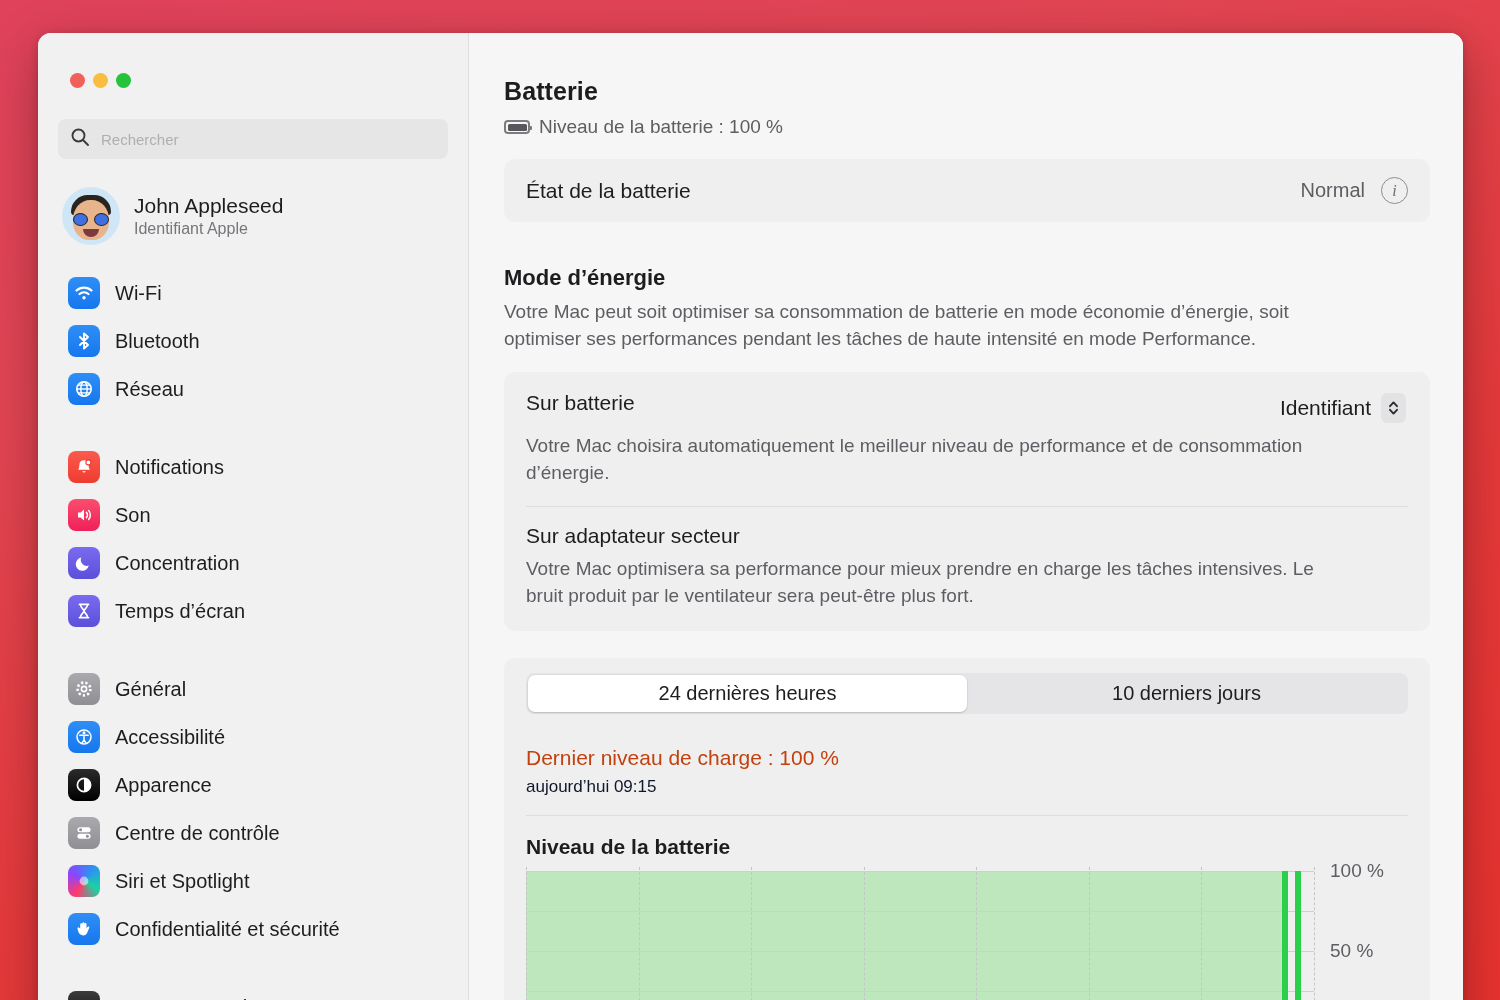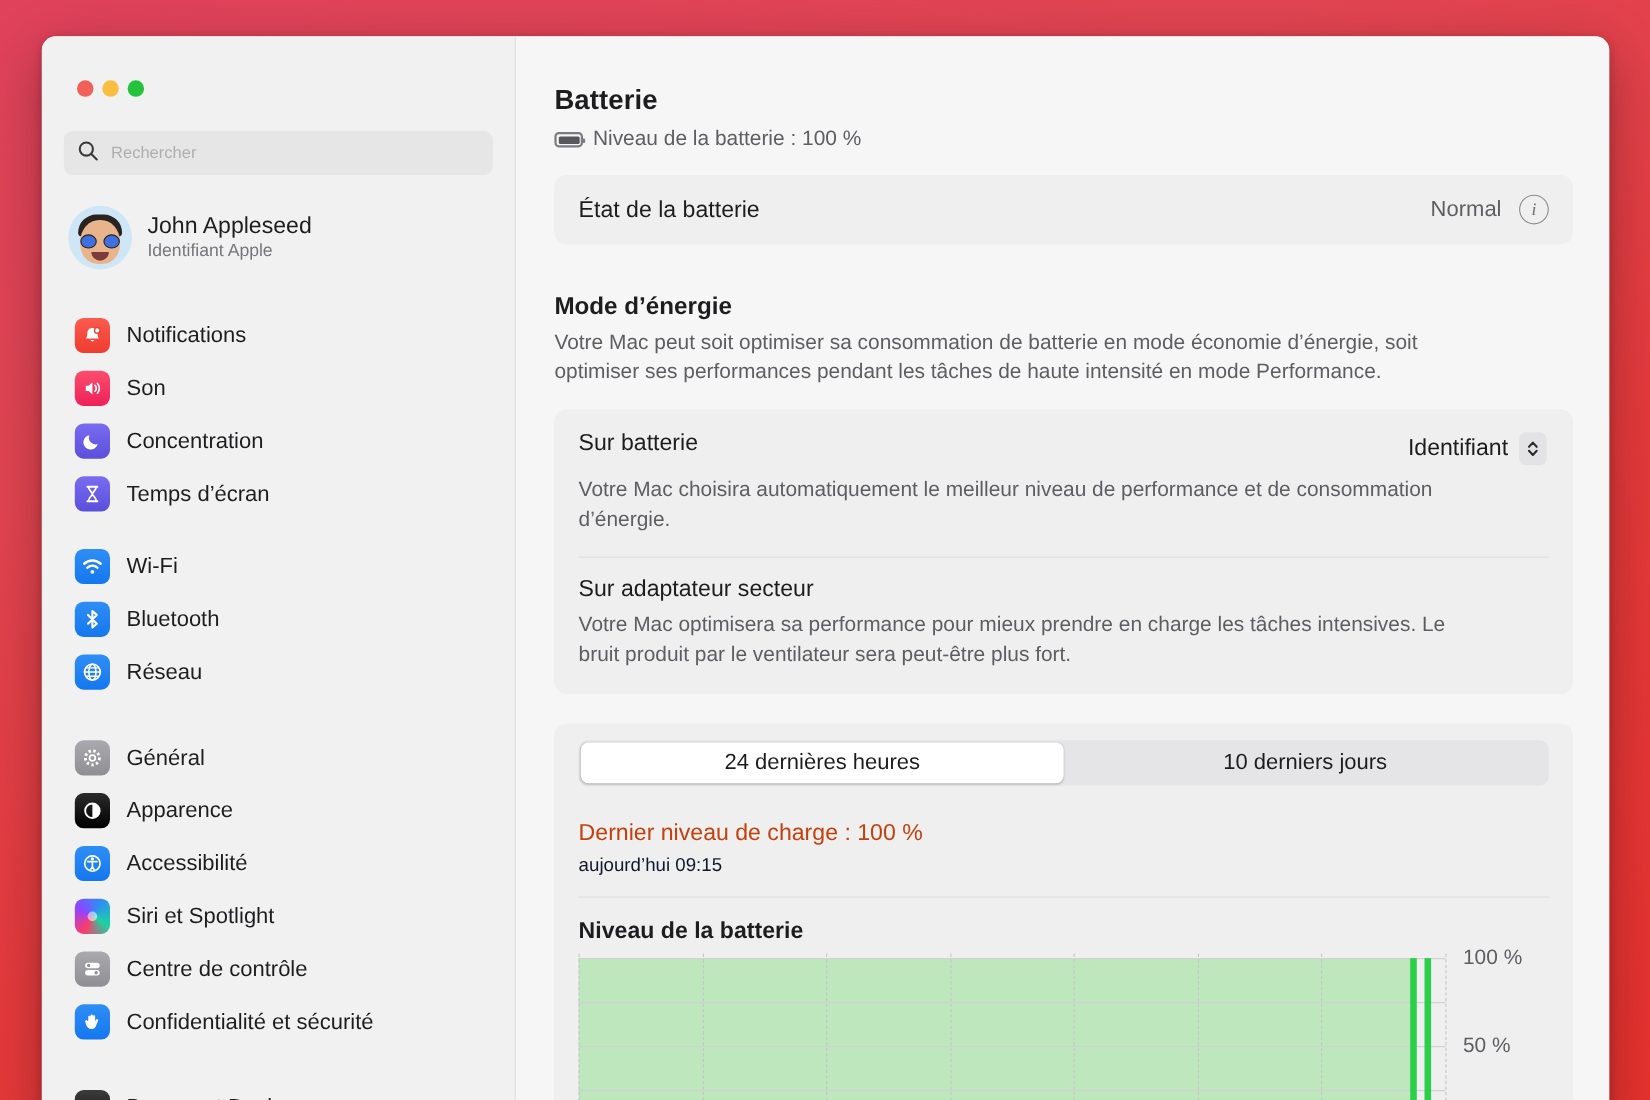--- a/index.html
+++ b/index.html
@@ -291,59 +291,20 @@
             <div class="lens"></div>
           </div>
         <div class="mouth"></div>
       </div>
       <div class="acct-text">
         <div class="acct-name">John Appleseed</div>
         <div class="acct-sub">Identifiant Apple</div>
       </div>
     </div>
 
-    <div class="nav-group gap-big">
-      <div class="nav-item">
-        <span class="nav-icon ic-notif">
-          <svg width="20" height="20" viewBox="0 0 20 20">
-            <path d="M10 3.2c-3 0-4.6 2-4.6 4.8 0 3.2-1 4.3-1.4 4.8h12c-.4-.5-1.4-1.6-1.4-4.8 0-2.8-1.6-4.8-4.6-4.8z" fill="#fff"></path>
-            <path d="M8.3 14.2a1.8 1.8 0 003.4 0z" fill="#fff"></path>
-            <circle cx="14.4" cy="5.4" r="2.5" fill="#fff" stroke="#ef3b30" stroke-width="1.1"></circle>
-          </svg>
-        </span>
-        <span class="nav-label">Notifications</span>
-      </div>
-      <div class="nav-item">
-        <span class="nav-icon ic-son">
-          <svg width="20" height="20" viewBox="0 0 20 20">
-            <path d="M4 7.6h2.6L10 4.4v11.2L6.6 12.4H4z" fill="#fff"></path>
-            <path d="M12.4 7.4a3.6 3.6 0 010 5.2M14.6 5.6a6.4 6.4 0 010 8.8" stroke="#fff" stroke-width="1.5" fill="none" stroke-linecap="round"></path>
-          </svg>
-        </span>
-        <span class="nav-label">Son</span>
-      </div>
-      <div class="nav-item">
-        <span class="nav-icon ic-focus">
-          <svg width="20" height="20" viewBox="0 0 20 20">
-            <path d="M14.8 12.6A6 6 0 017.3 4.6a6.6 6.6 0 107.5 8z" fill="#fff"></path>
-          </svg>
-        </span>
-        <span class="nav-label">Concentration</span>
-      </div>
-      <div class="nav-item">
-        <span class="nav-icon ic-screen">
-          <svg width="20" height="20" viewBox="0 0 20 20">
-            <path d="M5.5 3.4h9M5.5 16.6h9" stroke="#fff" stroke-width="1.8" stroke-linecap="round"></path>
-            <path d="M6.5 3.8c0 3 3.5 4.6 3.5 6.2s-3.5 3.2-3.5 6.2M13.5 3.8c0 3-3.5 4.6-3.5 6.2s3.5 3.2 3.5 6.2" stroke="#fff" stroke-width="1.6" fill="none"></path>
-          </svg>
-        </span>
-        <span class="nav-label">Temps d’écran</span>
-      </div>
-    </div>
-
     <div class="nav-group">
       <div class="nav-item">
         <span class="nav-icon ic-wifi">
           <svg width="20" height="20" viewBox="0 0 20 20">
             <path d="M2.5 7.5a11 11 0 0115 0" stroke="#fff" stroke-width="2.2" fill="none" stroke-linecap="round"></path>
             <path d="M5.5 11a7 7 0 019 0" stroke="#fff" stroke-width="2.2" fill="none" stroke-linecap="round"></path>
             <circle cx="10" cy="14.8" r="1.7" fill="#fff"></circle>
           </svg>
         </span>
         <span class="nav-label">Wi-Fi</span>
@@ -364,65 +325,104 @@
             <line x1="2.8" y1="10" x2="17.2" y2="10" stroke="#fff" stroke-width="1.4"></line>
             <path d="M4.2 6.2h11.6M4.2 13.8h11.6" stroke="#fff" stroke-width="1.2"></path>
           </svg>
         </span>
         <span class="nav-label">Réseau</span>
       </div>
     </div>
 
     <div class="nav-group gap-big">
       <div class="nav-item">
+        <span class="nav-icon ic-notif">
+          <svg width="20" height="20" viewBox="0 0 20 20">
+            <path d="M10 3.2c-3 0-4.6 2-4.6 4.8 0 3.2-1 4.3-1.4 4.8h12c-.4-.5-1.4-1.6-1.4-4.8 0-2.8-1.6-4.8-4.6-4.8z" fill="#fff"></path>
+            <path d="M8.3 14.2a1.8 1.8 0 003.4 0z" fill="#fff"></path>
+            <circle cx="14.4" cy="5.4" r="2.5" fill="#fff" stroke="#ef3b30" stroke-width="1.1"></circle>
+          </svg>
+        </span>
+        <span class="nav-label">Notifications</span>
+      </div>
+      <div class="nav-item">
+        <span class="nav-icon ic-son">
+          <svg width="20" height="20" viewBox="0 0 20 20">
+            <path d="M4 7.6h2.6L10 4.4v11.2L6.6 12.4H4z" fill="#fff"></path>
+            <path d="M12.4 7.4a3.6 3.6 0 010 5.2M14.6 5.6a6.4 6.4 0 010 8.8" stroke="#fff" stroke-width="1.5" fill="none" stroke-linecap="round"></path>
+          </svg>
+        </span>
+        <span class="nav-label">Son</span>
+      </div>
+      <div class="nav-item">
+        <span class="nav-icon ic-focus">
+          <svg width="20" height="20" viewBox="0 0 20 20">
+            <path d="M14.8 12.6A6 6 0 017.3 4.6a6.6 6.6 0 107.5 8z" fill="#fff"></path>
+          </svg>
+        </span>
+        <span class="nav-label">Concentration</span>
+      </div>
+      <div class="nav-item">
+        <span class="nav-icon ic-screen">
+          <svg width="20" height="20" viewBox="0 0 20 20">
+            <path d="M5.5 3.4h9M5.5 16.6h9" stroke="#fff" stroke-width="1.8" stroke-linecap="round"></path>
+            <path d="M6.5 3.8c0 3 3.5 4.6 3.5 6.2s-3.5 3.2-3.5 6.2M13.5 3.8c0 3-3.5 4.6-3.5 6.2s3.5 3.2 3.5 6.2" stroke="#fff" stroke-width="1.6" fill="none"></path>
+          </svg>
+        </span>
+        <span class="nav-label">Temps d’écran</span>
+      </div>
+    </div>
+
+    <div class="nav-group gap-big">
+      <div class="nav-item">
         <span class="nav-icon ic-gen">
           <svg width="20" height="20" viewBox="0 0 20 20">
             <circle cx="10" cy="10" r="6.4" fill="none" stroke="#fff" stroke-width="2.6" stroke-dasharray="2.2 2.2"></circle>
             <circle cx="10" cy="10" r="2.6" fill="none" stroke="#fff" stroke-width="1.6"></circle>
           </svg>
         </span>
         <span class="nav-label">Général</span>
-      </div>
-      <div class="nav-item">
-        <span class="nav-icon ic-app">
-          <svg width="20" height="20" viewBox="0 0 20 20">
-            <circle cx="10" cy="10" r="6.6" fill="none" stroke="#fff" stroke-width="1.7"></circle>
-            <path d="M10 3.4a6.6 6.6 0 010 13.2z" fill="#fff"></path>
-          </svg>
-        </span>
-        <span class="nav-label">Apparence</span>
       </div>
       <div class="nav-item">
         <span class="nav-icon ic-acc">
           <svg width="20" height="20" viewBox="0 0 20 20">
             <circle cx="10" cy="10" r="7" fill="none" stroke="#fff" stroke-width="1.5"></circle>
             <circle cx="10" cy="5.8" r="1.5" fill="#fff"></circle>
             <path d="M5.8 8.3h8.4M10 8.8v4M10 12.8l-2 3.4M10 12.8l2 3.4" stroke="#fff" stroke-width="1.5" stroke-linecap="round"></path>
           </svg>
         </span>
         <span class="nav-label">Accessibilité</span>
       </div>
       <div class="nav-item">
-        <span class="nav-icon ic-siri">
-          <svg width="20" height="20" viewBox="0 0 20 20">
-            <circle cx="10" cy="10" r="4.4" fill="rgba(255,255,255,.55)"></circle>
-          </svg>
-        </span>
-        <span class="nav-label">Siri et Spotlight</span>
+        <span class="nav-icon ic-app">
+          <svg width="20" height="20" viewBox="0 0 20 20">
+            <circle cx="10" cy="10" r="6.6" fill="none" stroke="#fff" stroke-width="1.7"></circle>
+            <path d="M10 3.4a6.6 6.6 0 010 13.2z" fill="#fff"></path>
+          </svg>
+        </span>
+        <span class="nav-label">Apparence</span>
       </div>
       <div class="nav-item">
         <span class="nav-icon ic-cc">
           <svg width="20" height="20" viewBox="0 0 20 20">
             <rect x="3.4" y="4.2" width="13.2" height="5" rx="2.5" fill="#fff"></rect>
             <circle cx="6.6" cy="6.7" r="1.5" fill="#8e8e93"></circle>
             <rect x="3.4" y="10.8" width="13.2" height="5" rx="2.5" fill="#fff"></rect>
             <circle cx="13.4" cy="13.3" r="1.5" fill="#8e8e93"></circle>
           </svg>
         </span>
         <span class="nav-label">Centre de contrôle</span>
+      </div>
+      <div class="nav-item">
+        <span class="nav-icon ic-siri">
+          <svg width="20" height="20" viewBox="0 0 20 20">
+            <circle cx="10" cy="10" r="4.4" fill="rgba(255,255,255,.55)"></circle>
+          </svg>
+        </span>
+        <span class="nav-label">Siri et Spotlight</span>
       </div>
       <div class="nav-item">
         <span class="nav-icon ic-priv">
           <svg width="20" height="20" viewBox="0 0 20 20">
             <path d="M6.2 9.5V5.4a1.05 1.05 0 012.1 0v3.3V4.3a1.05 1.05 0 012.1 0v4.4V5.1a1.05 1.05 0 012.1 0v4.4l.9-1.5a1 1 0 011.8.9l-1.9 4.6c-.8 1.9-2 2.9-4 2.9-2.6 0-4.3-1.6-4.9-3.6l-.9-2.9a1.05 1.05 0 011.9-.9z" fill="#fff"></path>
           </svg>
         </span>
         <span class="nav-label">Confidentialité et sécurité</span>
       </div>
     </div>

